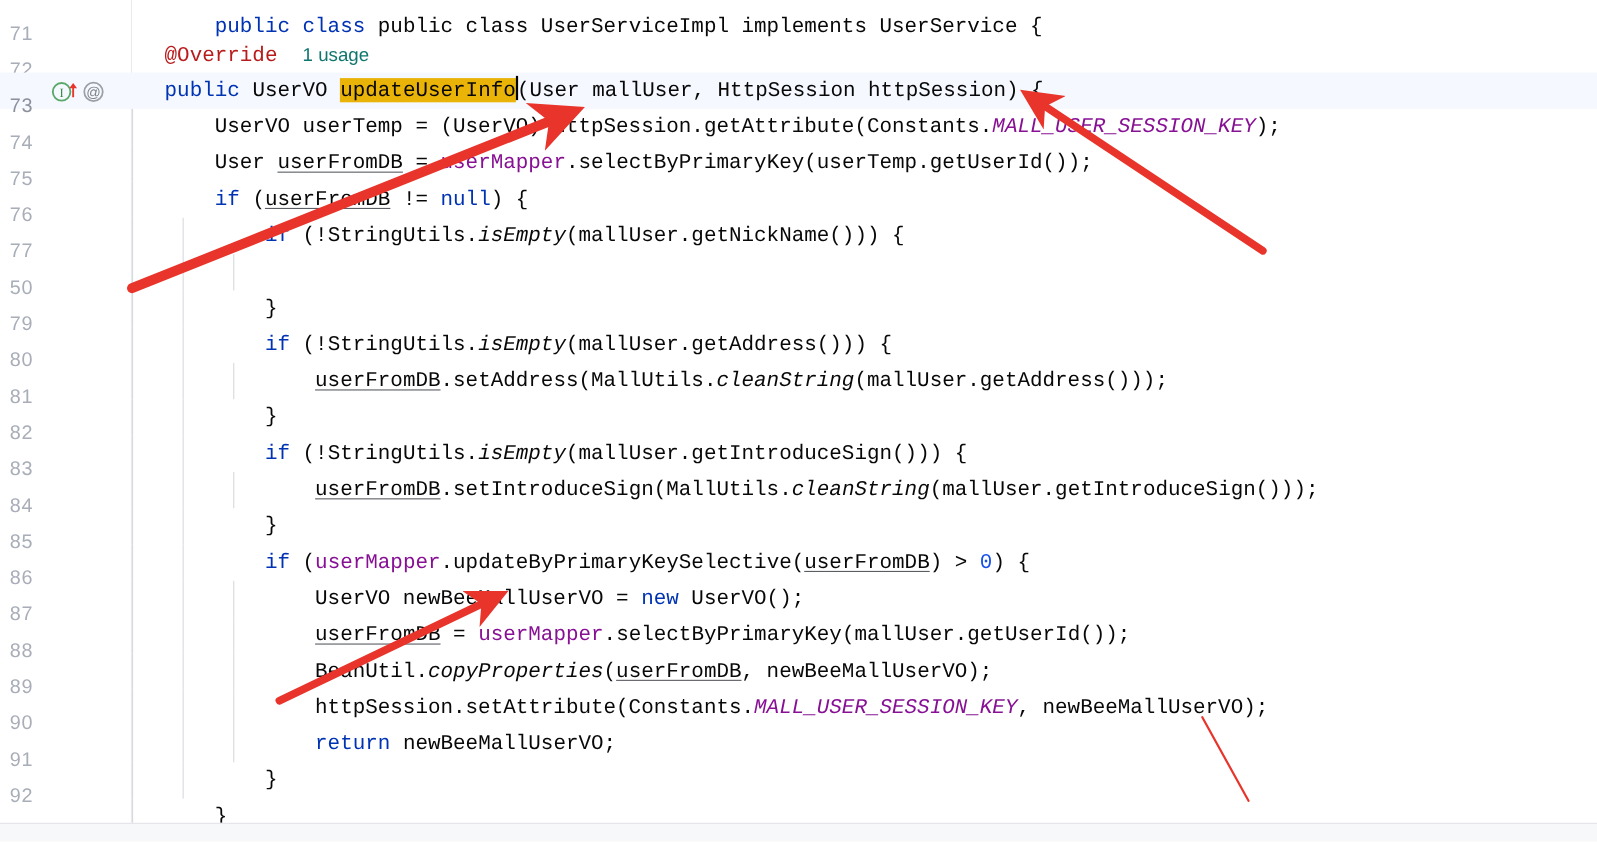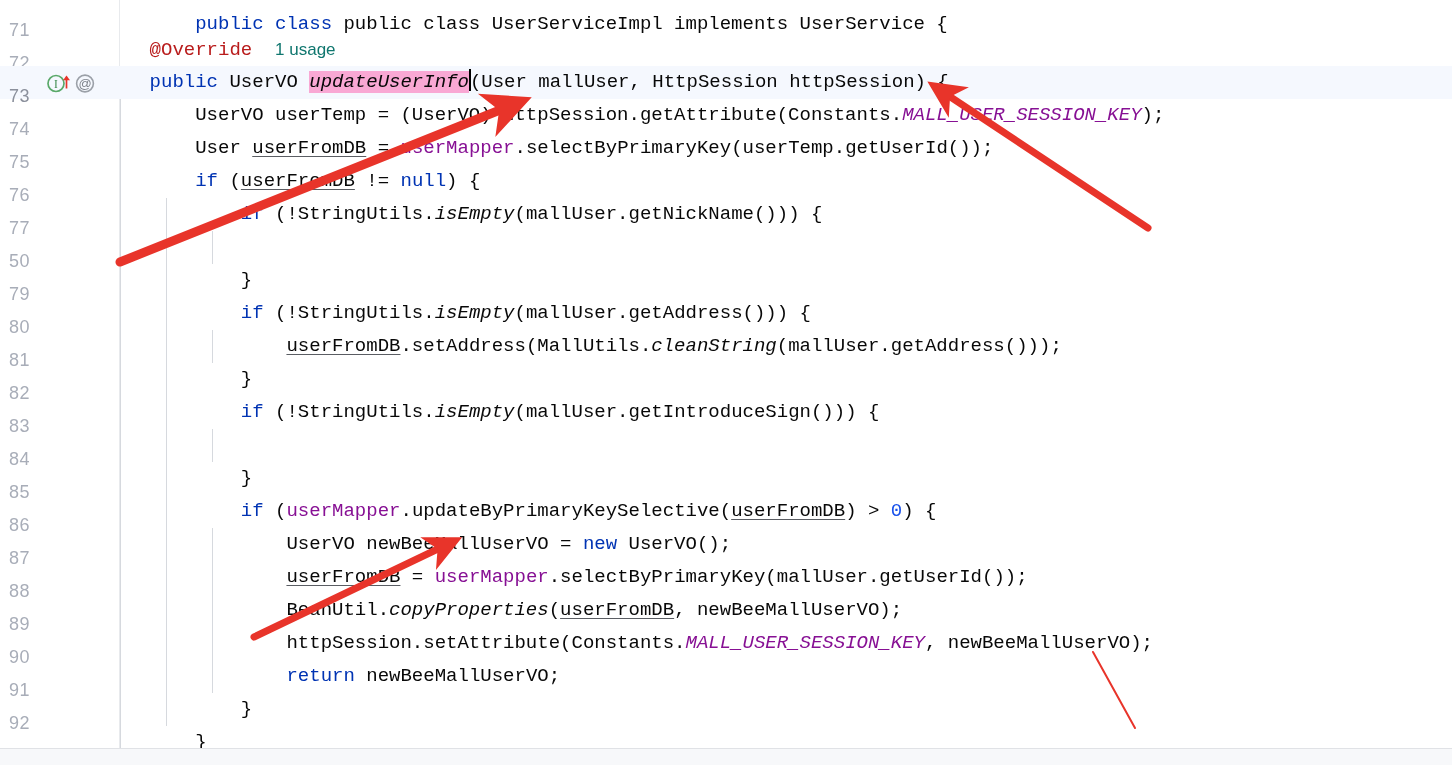--- a/index.html
+++ b/index.html
@@ -105,22 +105,21 @@
   .underln  { text-decoration: underline; text-decoration-color: #5a5d63; text-underline-offset: 3px; }
   .plain    { color: #080808; }
   .hint {
     color: #0f766e;
     font-family: "Liberation Sans", sans-serif;
     font-size: 17px;
   }
 
   
   .sel {
-    background: #f9a8d4;
-    font-style: italic;
+    background: #eab308;
   }
   .caret {
     display: inline-block;
     width: 2px;
     height: 22px;
     background: #000000;
     vertical-align: -4px;
     margin: 0 -1px 0 0;
   }
 
@@ -193,21 +192,21 @@
         <div class="line"><div class="gutter"><span class="lnum">74</span></div><span class="code-text"><span class="plain">        UserVO userTemp = (UserVO) httpSession.getAttribute(Constants.</span><span class="static-f">MALL_USER_SESSION_KEY</span><span class="plain">);</span></span></div>
         <div class="line"><div class="gutter"><span class="lnum">75</span></div><span class="code-text"><span class="plain">        User </span><span class="underln">userFromDB</span><span class="plain"> = </span><span class="field">userMapper</span><span class="plain">.selectByPrimaryKey(userTemp.getUserId());</span></span></div>
         <div class="line"><div class="gutter"><span class="lnum">76</span></div><span class="code-text"><span class="plain">        </span><span class="kw">if</span><span class="plain"> (</span><span class="underln">userFromDB</span><span class="plain"> != </span><span class="kw">null</span><span class="plain">) {</span></span></div>
         <div class="line"><div class="gutter"><span class="lnum">77</span></div><span class="code-text"><span class="plain">            </span><span class="kw">if</span><span class="plain"> (!StringUtils.</span><span class="static-m">isEmpty</span><span class="plain">(mallUser.getNickName())) {</span></span></div>
         <div class="line"><div class="gutter"><span class="lnum">50</span></div></div>
         <div class="line"><div class="gutter"><span class="lnum">79</span></div><span class="code-text"><span class="plain">            }</span></span></div>
         <div class="line"><div class="gutter"><span class="lnum">80</span></div><span class="code-text"><span class="plain">            </span><span class="kw">if</span><span class="plain"> (!StringUtils.</span><span class="static-m">isEmpty</span><span class="plain">(mallUser.getAddress())) {</span></span></div>
         <div class="line"><div class="gutter"><span class="lnum">81</span></div><span class="code-text"><span class="plain">                </span><span class="underln">userFromDB</span><span class="plain">.setAddress(MallUtils.</span><span class="static-m">cleanString</span><span class="plain">(mallUser.getAddress()));</span></span></div>
         <div class="line"><div class="gutter"><span class="lnum">82</span></div><span class="code-text"><span class="plain">            }</span></span></div>
         <div class="line"><div class="gutter"><span class="lnum">83</span></div><span class="code-text"><span class="plain">            </span><span class="kw">if</span><span class="plain"> (!StringUtils.</span><span class="static-m">isEmpty</span><span class="plain">(mallUser.getIntroduceSign())) {</span></span></div>
-        <div class="line"><div class="gutter"><span class="lnum">84</span></div></div>
+        <div class="line"><div class="gutter"><span class="lnum">84</span></div><span class="code-text"><span class="plain">                </span><span class="underln">userFromDB</span><span class="plain">.setIntroduceSign(MallUtils.</span><span class="static-m">cleanString</span><span class="plain">(mallUser.getIntroduceSign()));</span></span></div>
         <div class="line"><div class="gutter"><span class="lnum">85</span></div><span class="code-text"><span class="plain">            }</span></span></div>
         <div class="line"><div class="gutter"><span class="lnum">86</span></div><span class="code-text"><span class="plain">            </span><span class="kw">if</span><span class="plain"> (</span><span class="field">userMapper</span><span class="plain">.updateByPrimaryKeySelective(</span><span class="underln">userFromDB</span><span class="plain">) &gt; </span><span class="num">0</span><span class="plain">) {</span></span></div>
         <div class="line"><div class="gutter"><span class="lnum">87</span></div><span class="code-text"><span class="plain">                UserVO newBeeMallUserVO = </span><span class="kw">new</span><span class="plain"> UserVO();</span></span></div>
         <div class="line"><div class="gutter"><span class="lnum">88</span></div><span class="code-text"><span class="plain">                </span><span class="underln">userFromDB</span><span class="plain"> = </span><span class="field">userMapper</span><span class="plain">.selectByPrimaryKey(mallUser.getUserId());</span></span></div>
         <div class="line"><div class="gutter"><span class="lnum">89</span></div><span class="code-text"><span class="plain">                BeanUtil.</span><span class="static-m">copyProperties</span><span class="plain">(</span><span class="underln">userFromDB</span><span class="plain">, newBeeMallUserVO);</span></span></div>
         <div class="line"><div class="gutter"><span class="lnum">90</span></div><span class="code-text"><span class="plain">                httpSession.setAttribute(Constants.</span><span class="static-f">MALL_USER_SESSION_KEY</span><span class="plain">, newBeeMallUserVO);</span></span></div>
         <div class="line"><div class="gutter"><span class="lnum">91</span></div><span class="code-text"><span class="plain">                </span><span class="kw">return</span><span class="plain"> newBeeMallUserVO;</span></span></div>
         <div class="line"><div class="gutter"><span class="lnum">92</span></div><span class="code-text"><span class="plain">            }</span></span></div>
         <div class="line"><div class="gutter"><span class="lnum">93</span></div><span class="code-text"><span class="plain">        }</span></span></div>
       </div>

